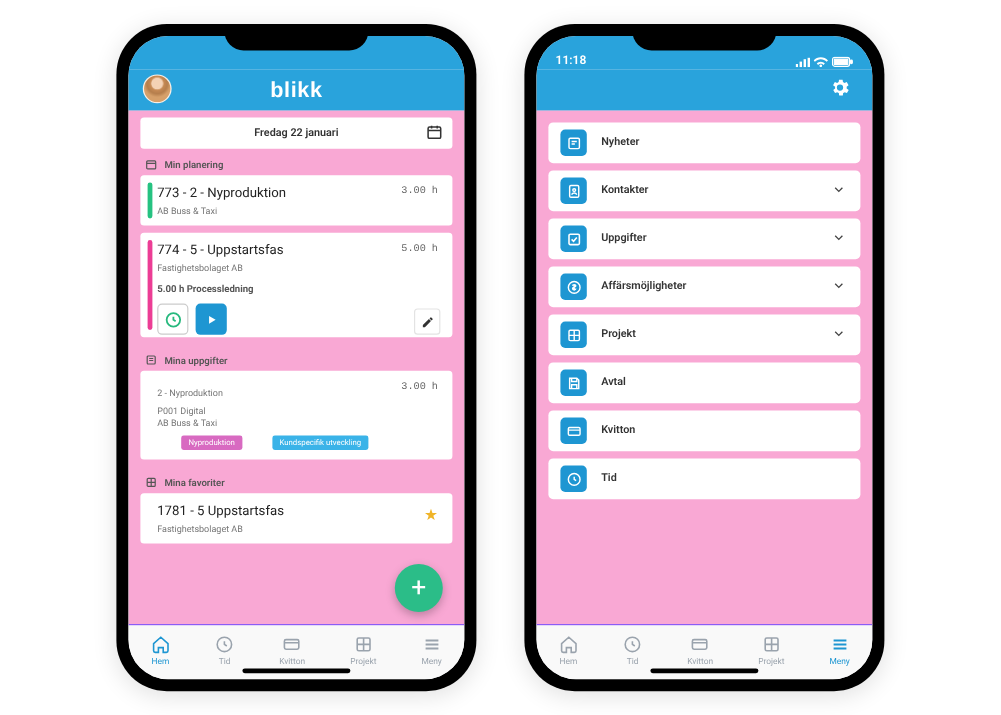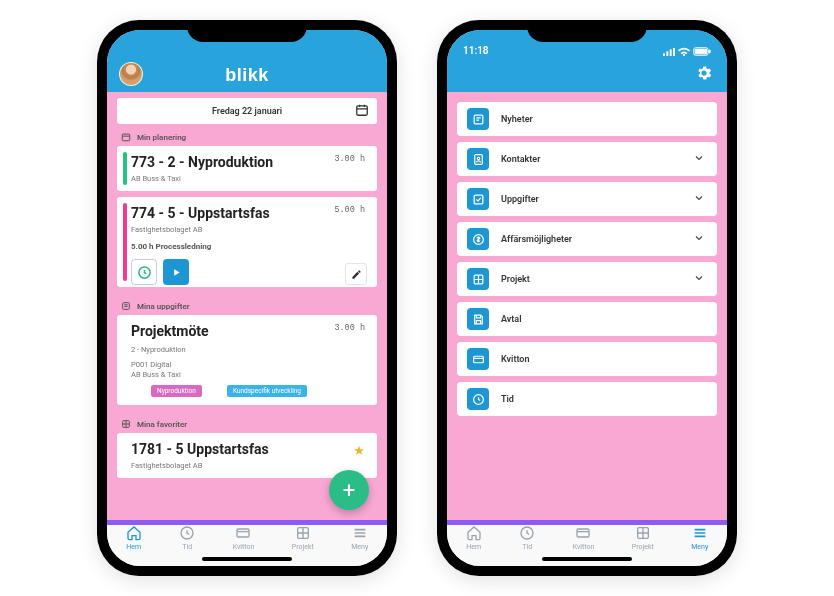--- a/index.html
+++ b/index.html
@@ -53,21 +53,20 @@
     gap: 23px;
   }
   .statusbar .sb-left, .statusbar .sb-right { display:flex; align-items:center; gap:3px; }
   .header {
     background: #29a3dc;
     height: 34px;
     position: relative;
     display: flex;
     align-items: center;
     justify-content: center;
-    text-align: right;
   }
   .brand {
     color: #fff;
     font-weight: 700;
     font-size: 18px;
     letter-spacing: .5px;
     font-family: Arial, sans-serif;
   }
   .avatar {
     position: absolute;
@@ -114,21 +113,21 @@
     background: #fff;
     margin: 0 10px 6px;
     border-radius: 3px;
     position: relative;
     padding: 8px 10px 8px 14px;
     font-size: 8.5px;
   }
   .accent { position:absolute; left:6px; top:6px; bottom:6px; width:3.5px; border-radius:2px; }
   .accent.green { background:#26c281; }
   .accent.pink  { background:#ec3d95; }
-  .card .title { font-weight:700; font-size:14px; color:#222; }
+  .card .title { font-weight:400; font-size:11px; color:#222; }
   .card .sub   { color:#777; font-size:7.5px; margin-top:4px; }
   .card .hours { position:absolute; top:8px; right:12px; font-size:8.5px; color:#666;font-family:Liberation Mono, monospace; }
   .card .row2  { color:#555; font-size:8px; margin-top:8px; font-weight:700; }
   .actions { display:flex; gap:6px; margin-top:8px; position:relative; }
   .sq { width:26px; height:26px; border-radius:4px; display:flex; align-items:center; justify-content:center; cursor:pointer; }
   .sq.w { background:#fff; border:1px solid #ccc; }
   .sq.b { background:#1e96d2; }
   .edit-btn { position:absolute; right:0; bottom:0; width:22px; height:22px; background:#fff; border:1px solid #e3e3e3; border-radius:3px; display:flex; align-items:center; justify-content:center; cursor:pointer;}
   .tag { display:inline-block; font-size:6.5px; color:#fff; padding:2px 6px; border-radius:2px; margin-right:3px; margin-top:6px;margin-left:20px; }
   .tag.pink { background:#d86ac1; }
@@ -140,24 +139,24 @@
     width:40px; height:40px; border-radius:50%;
     background:#2bbd88;
     display:flex; align-items:center; justify-content:center;
     color:#fff; font-size:22px; font-weight:400;
     box-shadow:0 3px 8px rgba(0,0,0,.25);
     cursor:pointer;
   }
   
   .tabbar {
     background:#f9f9f9;
-    border-top:5px solid #8b5cf6;
+    border-top:1px solid #8b5cf6;
     height:46px;
     display:flex;
-    align-items:flex-start;
+    align-items:center;
     justify-content:space-around;
     padding-bottom:4px;
   }
   .tab { display:flex; flex-direction:column; align-items:center; gap:2px; font-size:7px; color:#9aa3ad; cursor:pointer;}
   .tab.active { color:#1e96d2; }
   .tab svg { display:block; }
   
   .menu-content { padding: 4px 10px; }
   .menu-item {
     background:#fff;
@@ -254,21 +253,20 @@
 
       <div class="sect-head">
         <svg width="10" height="10" viewBox="0 0 24 24" fill="none" stroke="#555" stroke-width="2.4">
             <rect x="4" y="4" width="16" height="16" rx="2"></rect>
             <path d="M8 9h8M8 13h8"></path>
           </svg>
         <span>Mina uppgifter</span>
       </div>
 
       <div class="card">
-        <div class="title">Projektmöte</div>
         <div class="hours">3.00 h</div>
         <div class="sub" style="margin-top:6px">2 - Nyproduktion</div>
         <div class="sub" style="margin-top:6px">P001 Digital</div>
         <div class="sub" style="margin-top:1px">AB Buss &amp; Taxi</div>
         <div>
           <span class="tag pink">Nyproduktion</span>
           <span class="tag blue">Kundspecifik utveckling</span>
         </div>
       </div>
 

